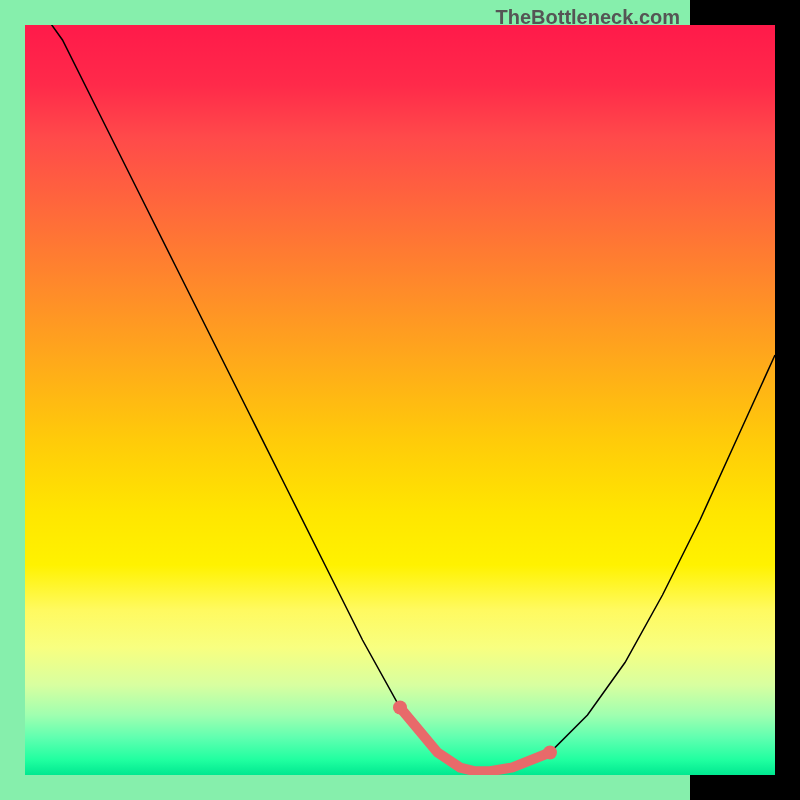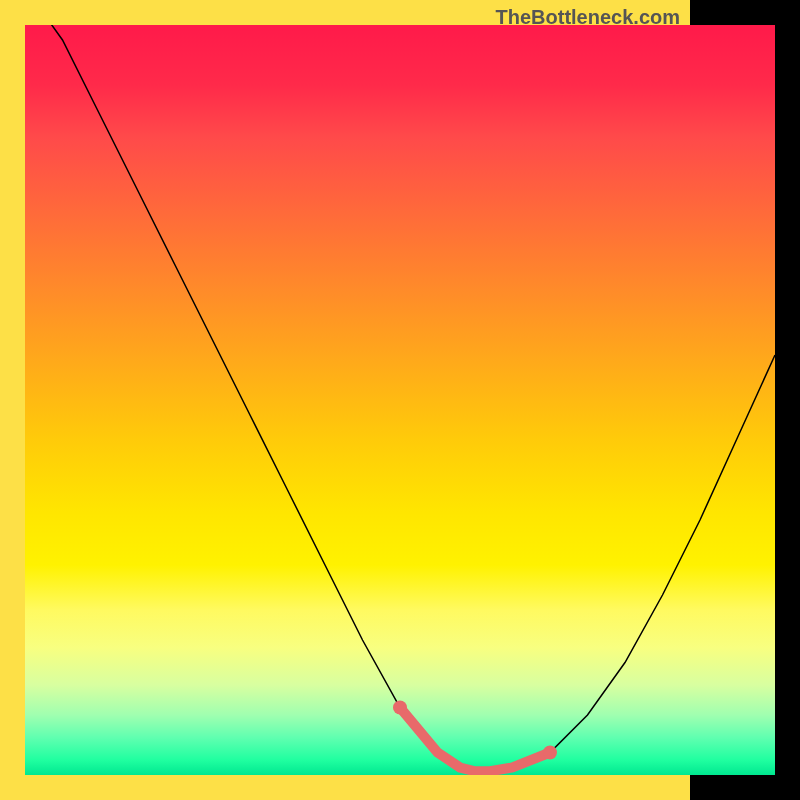--- a/index.html
+++ b/index.html
@@ -1,17 +1,17 @@
 <!DOCTYPE html>
 <html><head>
 <meta charset="utf-8">
 <style>
   * { margin: 0; padding: 0; box-sizing: border-box; }
   body { width: 800px; height: 800px; overflow: hidden; background: #000; }
-  .container { width: 690px; height: 800px; position: relative; background: #fde047; }
+  .container { width: 690px; height: 800px; position: relative; background: #86efac; }
   .watermark {
     position: absolute;
     top: 6px;
     right: 10px;
     font-family: Arial, sans-serif;
     font-size: 20px;
     font-weight: bold;
     color: #555;
     z-index: 10;
   }

